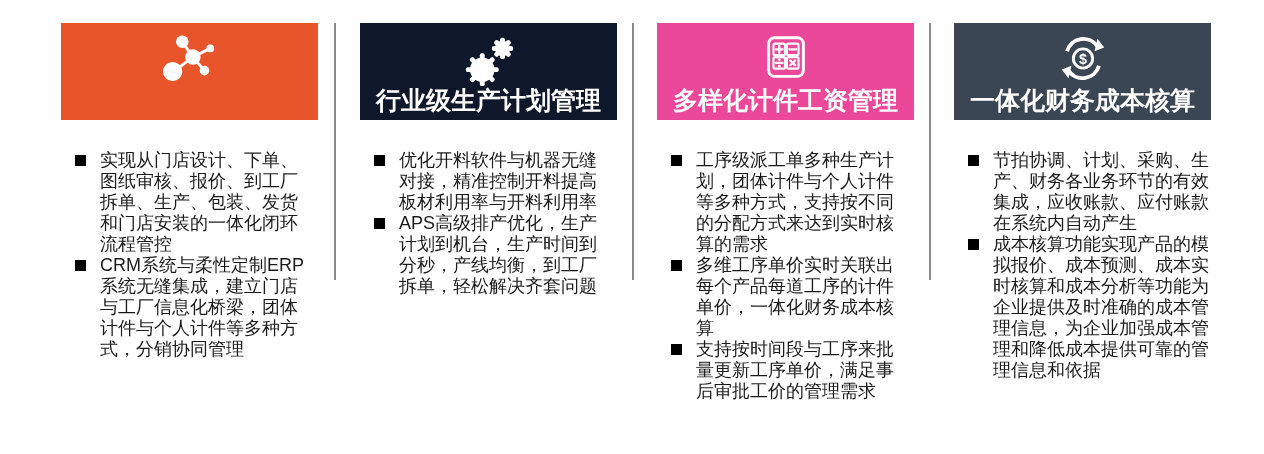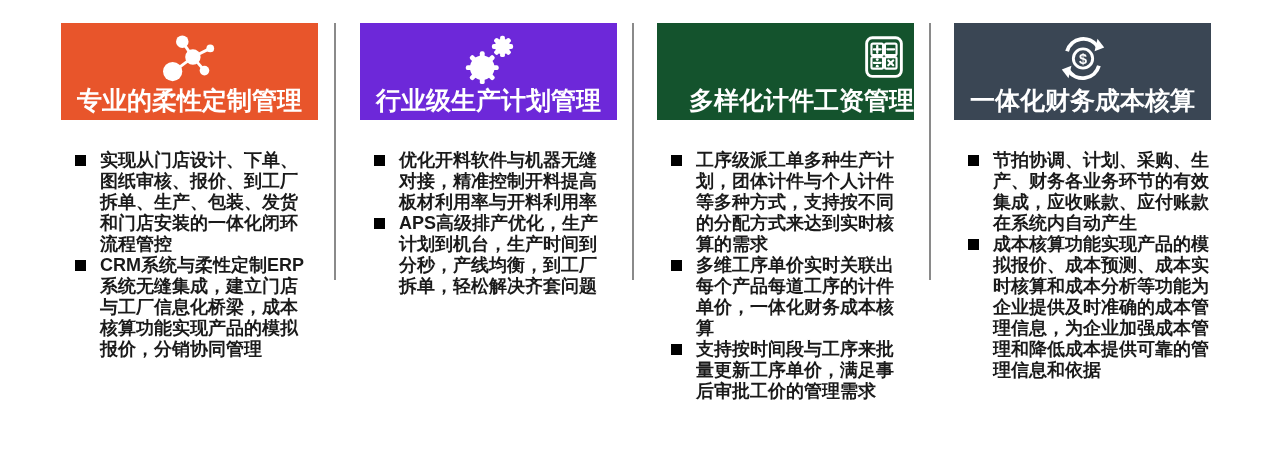--- a/index.html
+++ b/index.html
@@ -15,21 +15,21 @@
     height: 97px; box-sizing: border-box;
     display: flex; flex-direction: column; align-items: center; justify-content: space-between;
     padding: 9px 0 7px;
   }
   .icon svg { display: block; }
   .title { color: #ffffff; font-size: 25px; font-weight: bold; line-height: 1; white-space: nowrap; }
 
   .bullets { margin: 30px 0 0 14px; padding: 0; list-style: none; }
   .bullet-item { display: flex; align-items: flex-start; font-size: 18px; line-height: 21px; color: #1a1a1a; }
   .marker { flex: none; width: 11px; height: 11px; background: #000000; margin: 5px 14px 0 0; }
-  .btext { width: 206px; font-weight: bold; }
+  .btext { width: 206px; }
   .column--wide .btext { width: 220px; }
 
   .divider { position: absolute; top: 23px; width: 2px; height: 257px; }
 </style>
 </head>
 <body>
 
 <div class="page">
 
   <div class="columns">
@@ -44,36 +44,35 @@
               <line x1="33" y1="26" x2="51" y2="17"></line>
               <line x1="33" y1="26" x2="45" y2="40"></line>
             </g>
             <circle cx="33" cy="26" r="8" fill="#ffffff"></circle>
             <circle cx="22" cy="10" r="6.5" fill="#ffffff"></circle>
             <circle cx="12" cy="41" r="10" fill="#ffffff"></circle>
             <circle cx="51" cy="17" r="4" fill="#ffffff"></circle>
             <circle cx="45" cy="40" r="5" fill="#ffffff"></circle>
           </svg>
         </span>
-        <span class="title">专业的柔性定制管理</span>
       </div>
       <ul class="bullets">
         <li class="bullet-item">
           <span class="marker"></span>
           <span class="btext">实现从门店设计、下单、图纸审核、报价、到工厂拆单、生产、包装、发货和门店安装的一体化闭环流程管控</span>
         </li>
         <li class="bullet-item">
           <span class="marker"></span>
-          <span class="btext">CRM系统与柔性定制ERP系统无缝集成，建立门店与工厂信息化桥梁，成本核算功能实现产品的模拟报价，分销协同管理</span>
+          <span class="btext">CRM系统与柔性定制ERP系统无缝集成，建立门店与工厂信息化桥梁，团体计件与个人计件等多种方式，分销协同管理</span>
         </li>
       </ul>
     </div>
 
     <div class="column">
-      <div class="header" style="background-color: #6d28d9;">
+      <div class="header" style="background-color: #0f172a; justify-content: flex-end;">
         <span class="icon">
           <svg width="60" height="54" viewBox="0 0 60 56">
             <g fill="#ffffff">
               <rect x="20.5" y="20" width="5" height="34" rx="2"></rect>
               <rect x="20.5" y="20" width="5" height="34" rx="2" transform="rotate(45 23 37)"></rect>
               <rect x="20.5" y="20" width="5" height="34" rx="2" transform="rotate(90 23 37)"></rect>
               <rect x="20.5" y="20" width="5" height="34" rx="2" transform="rotate(135 23 37)"></rect>
             </g>
             <circle cx="23" cy="37" r="9" fill="none" stroke="#ffffff" stroke-width="7.5"></circle>
             <g fill="#ffffff">
@@ -93,21 +92,21 @@
           <span class="btext">优化开料软件与机器无缝对接，精准控制开料提高板材利用率与开料利用率</span>
         </li>
         <li class="bullet-item">
           <span class="marker"></span>
           <span class="btext">APS高级排产优化，生产计划到机台，生产时间到分秒，产线均衡，到工厂拆单，轻松解决齐套问题</span>
         </li>
       </ul>
     </div>
 
     <div class="column">
-      <div class="header" style="background-color: #14532d; align-items: flex-end;">
+      <div class="header" style="background-color: #ec4899;">
         <span class="icon">
           <svg width="60" height="54" viewBox="0 0 60 56">
             <rect x="12" y="6" width="36" height="40" rx="6" fill="none" stroke="#ffffff" stroke-width="3"></rect>
             <g fill="none" stroke="#ffffff" stroke-width="2.2">
               <rect x="17" y="12" width="12" height="12" rx="1.5"></rect>
               <rect x="31" y="12" width="12" height="12" rx="1.5"></rect>
               <rect x="17" y="26" width="12" height="12" rx="1.5"></rect>
               <rect x="31" y="26" width="12" height="12" rx="1.5"></rect>
             </g>
             <g stroke="#ffffff" stroke-width="2.4" stroke-linecap="round">

